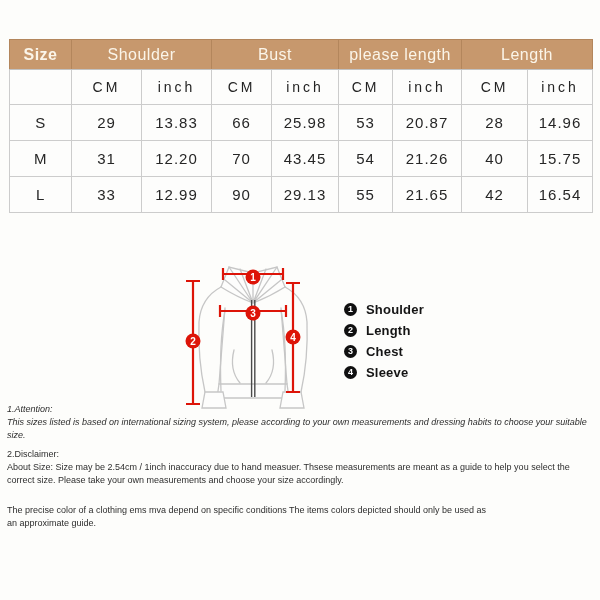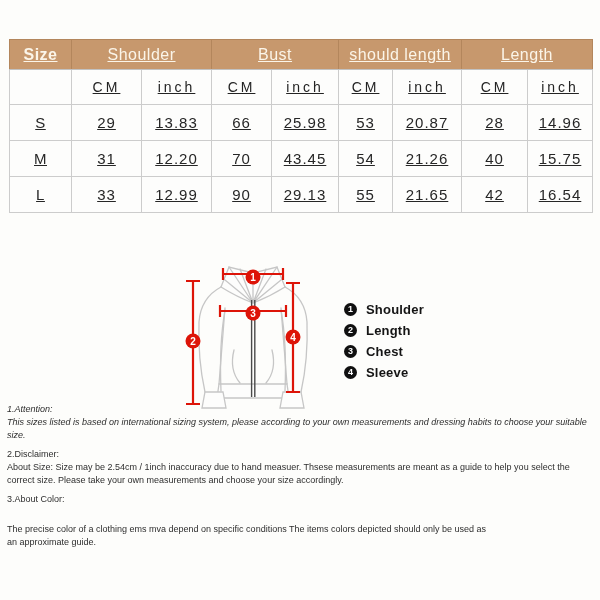--- a/index.html
+++ b/index.html
@@ -11,21 +11,21 @@
     color:#2b2b2b;
   }
 
   
   table.size-table {
     position:absolute; left:9px; top:39px;
     width:583px; border-collapse:collapse; table-layout:fixed;
   }
   table.size-table th, table.size-table td {
     border:1px solid #cccccc; text-align:center; vertical-align:middle;
-    font-weight:normal; color:#262626;text-decoration:underline;
+    font-weight:normal; color:#262626;
   }
   tr.group-row th {
     background:#c7986d; border:1px solid #b3865c; border-bottom:1px solid #c2c2c2;
     color:#fbf5e9; font-size:16px; height:30px; font-weight:500;
     letter-spacing:0.5px;
   }
   tr.group-row th.size-head { font-weight:600; }
   tr.units-row th {
     height:35px; font-size:14px; letter-spacing:3px; color:#232323;
     background:#fdfdfc; font-weight:500;
@@ -71,21 +71,21 @@
         <col style="width:54px">
       <col style="width:69px">
         <col style="width:66px">
         <col style="width:65px">
     </colgroup>
     <thead>
       <tr class="group-row">
         <th class="size-head">Size</th>
         <th colspan="2">Shoulder</th>
         <th colspan="2">Bust</th>
-        <th colspan="2">should length</th>
+        <th colspan="2">please length</th>
         <th colspan="2">Length</th>
       </tr>
       <tr class="units-row">
         <th></th>
         <th>CM</th>
         <th>inch</th>
         <th>CM</th>
         <th>inch</th>
         <th>CM</th>
         <th>inch</th>
@@ -196,18 +196,17 @@
   <div class="notes">
     <div class="note-sec">
       <div class="note-title">1.Attention:</div>
       <div class="note-body">This sizes listed is based on international sizing system, please according to your own measurements and dressing habits to choose your suitable size.</div>
     </div>
     <div class="note-sec">
       <div class="note-title">2.Disclaimer:</div>
       <div class="note-body">About Size: Size may be 2.54cm / 1inch inaccuracy due to hand measuer. Thsese measurements are meant as a guide to help you select the correct size. Please take your own measurements and choose your size accordingly.</div>
     </div>
     <div class="note-sec">
-      <div class="note-title">3.About Color:</div>
       <div class="note-body narrow">The precise color of a clothing ems mva depend on specific conditions The items colors depicted should only be used as an approximate guide.</div>
     </div>
   </div>
 
 </div>
 
 </body></html>

